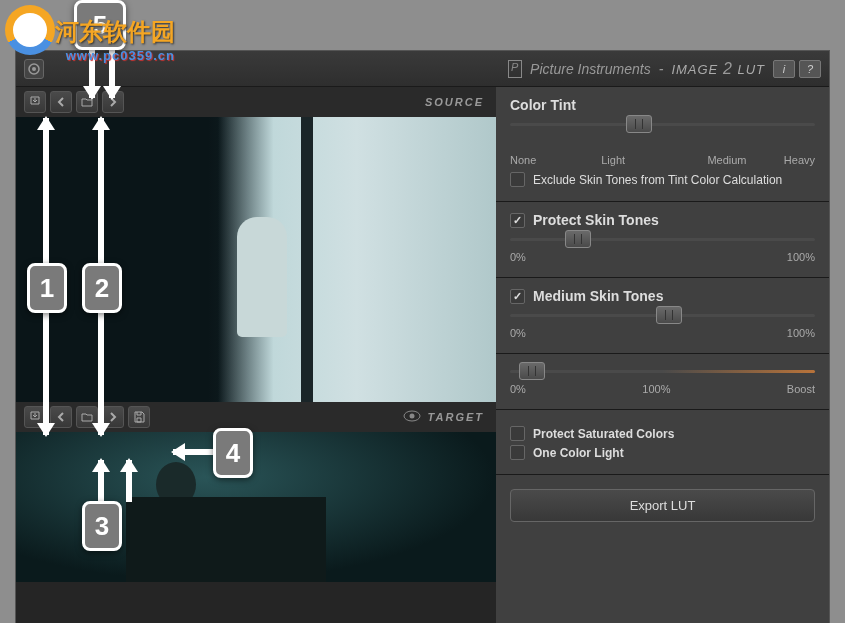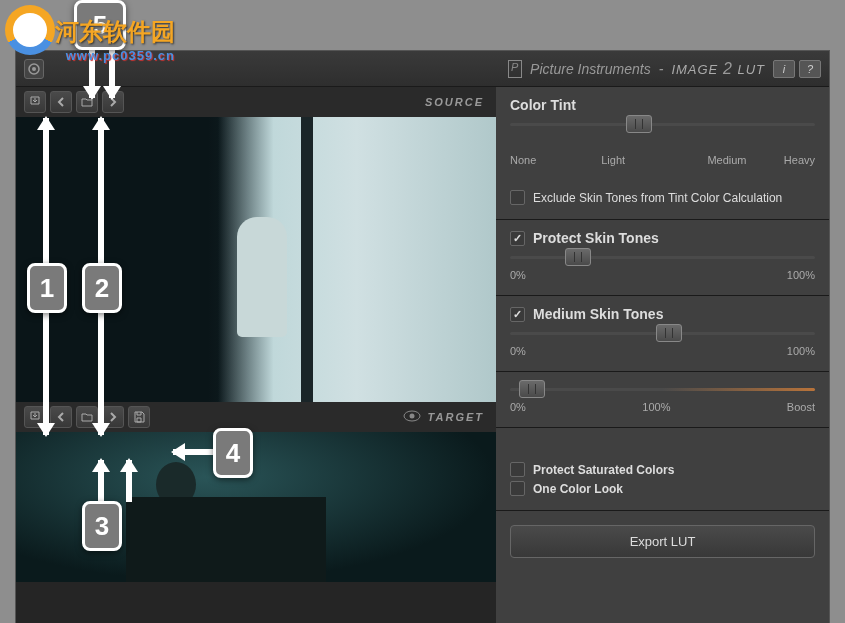--- a/index.html
+++ b/index.html
@@ -48,21 +48,21 @@
     .slider-thumb::before { left: 8px; }
     .slider-thumb::after { right: 8px; }
     
     .slider-labels { display: flex; justify-content: space-between; color: #aaa; font-size: 11px; margin-top: 10px; }
     .slider-labels-4 { display: flex; color: #aaa; font-size: 11px; margin-top: 28px; }
     .slider-labels-4 span:nth-child(1) { flex: 0 0 auto; }
     .slider-labels-4 span:nth-child(2) { flex: 1; text-align: center; padding-left: 20px; }
     .slider-labels-4 span:nth-child(3) { flex: 1; text-align: center; }
     .slider-labels-4 span:nth-child(4) { flex: 0 0 auto; }
     
-    .checkbox-row { display: flex; align-items: center; gap: 8px; color: #ddd; font-size: 12px; margin-top: 24px; }
+    .checkbox-row { display: flex; align-items: center; gap: 8px; color: #ddd; font-size: 12px; margin-top: 6px; }
     .checkbox { width: 15px; height: 15px; background: #3a3a3a; border: 1px solid #666; border-radius: 2px; display: flex; align-items: center; justify-content: center; color: #ddd; font-size: 11px; }
     .checkbox.checked::after { content: '✓'; }
     
     .contrast-slider .slider-track { background: linear-gradient(90deg, #4a4a4a 0%, #4a4a4a 50%, #b8733a 100%); }
     
     .export-btn { margin: 14px; padding: 8px; background: linear-gradient(#4a4a4a, #383838); border: 1px solid #666; border-radius: 4px; color: #ddd; font-size: 13px; text-align: center; }
     
     
     .watermark-logo { position: absolute; top: 5px; left: 5px; width: 55px; height: 55px; z-index: 100; }
     .logo-circle { width: 50px; height: 50px; border-radius: 50%; background: conic-gradient(#f5a623 0deg 120deg, #4a90e2 120deg 240deg, #f5a623 240deg 360deg); position: relative; }
@@ -350,21 +350,21 @@
         </div>
       </div>
 
       <div class="control-section">
         <div class="checkbox-row section-title" style="margin-bottom:4px;align-items:center;">
           <div class="checkbox"></div>
           <span>Protect Saturated Colors</span>
         </div>
         <div class="checkbox-row section-title" style="margin:0;">
           <div class="checkbox"></div>
-          <span>One Color Look</span>
+          <span>One Color Light</span>
         </div>
       </div>
 
       <div class="export-btn">
         <span>Export LUT</span>
       </div>
     </div>
   </div>
 </div>
 

